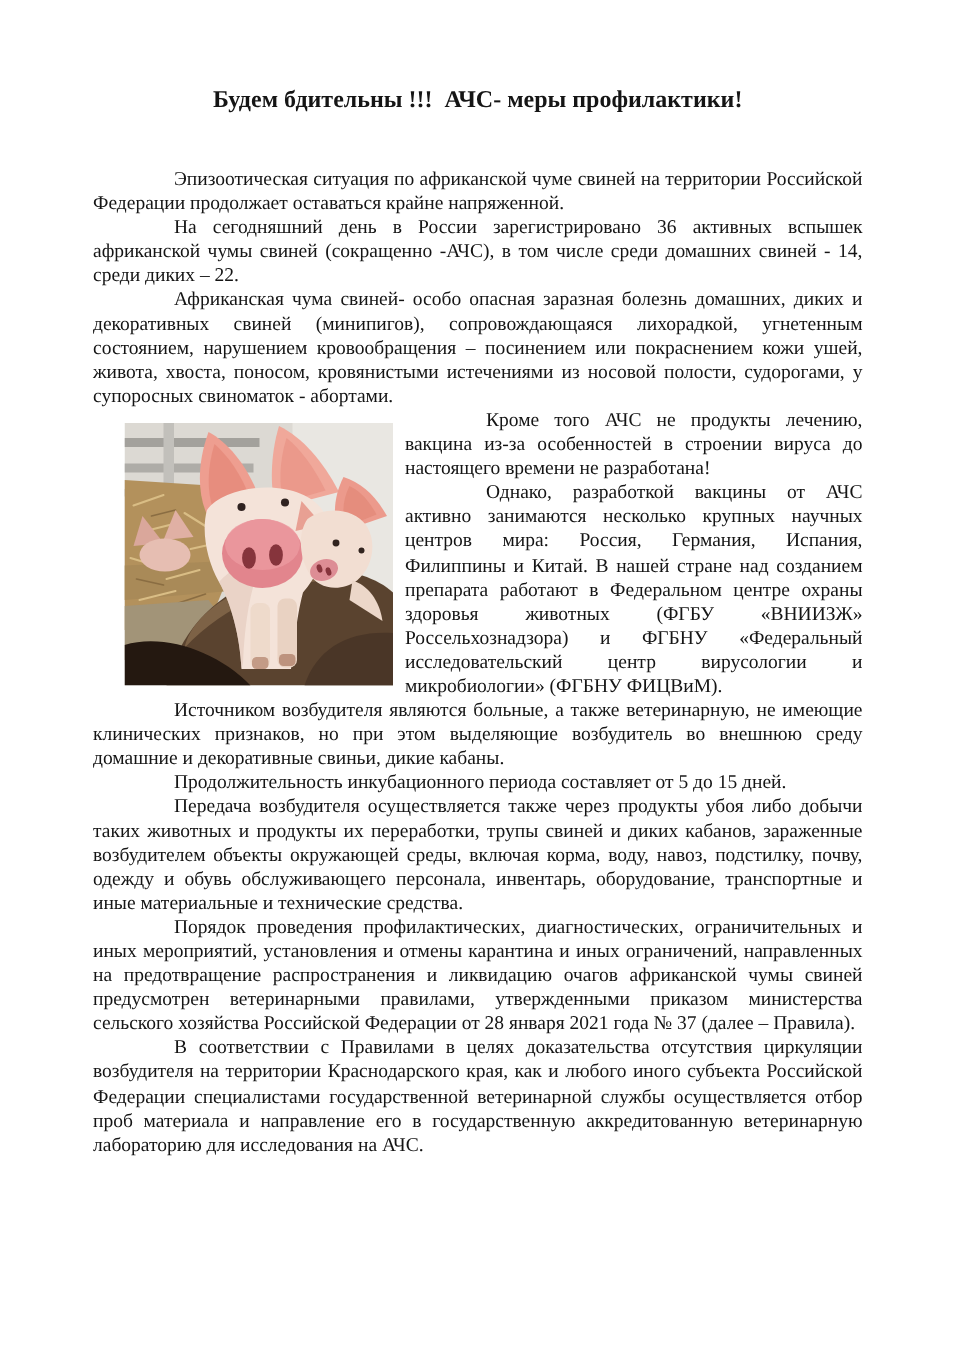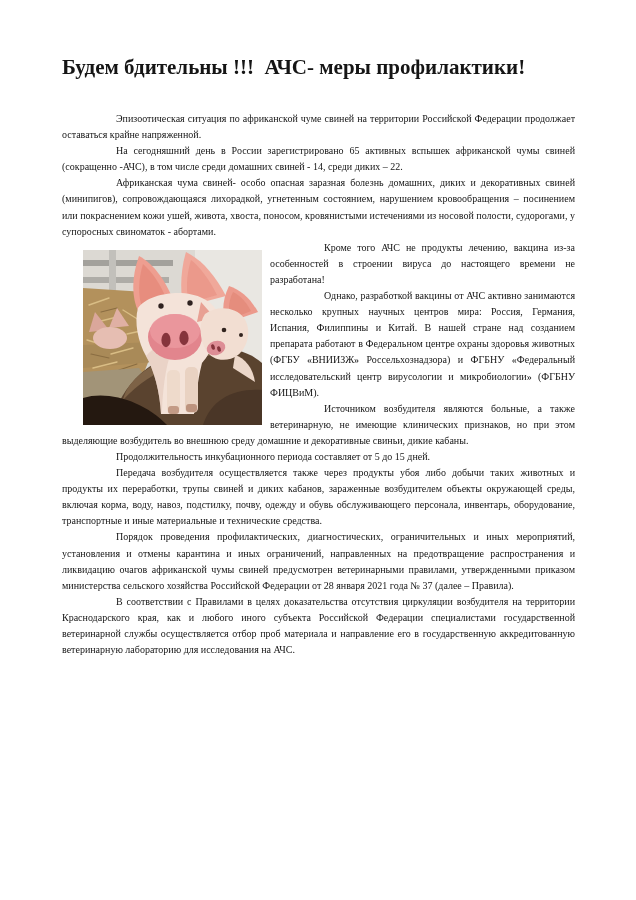--- a/index.html
+++ b/index.html
@@ -13,28 +13,29 @@
     height: 900px;
     box-sizing: border-box;
     background: #ffffff;
     padding: 57px 61px 0 62px;
     font-family: "Liberation Serif", "DejaVu Serif", serif;
     color: #151515;
     overflow: hidden;
   }
   .doc-title {
     margin: 0 0 34px 0;
-    font-size: 21px;
+    font-size: 16px;
     line-height: 20px;
     font-weight: bold;
+    text-align: center;
     white-space: pre-wrap;
   }
   .doc-body p {
     margin: 0;
-    font-size: 10px;
+    font-size: 13px;
     line-height: 16.1px;
     text-align: justify;
     text-indent: 54px;
   }
   figure.photo {
     float: left;
     width: 179px;
     height: 175px;
     margin: 10px 8px 2px 21px;
     padding: 0;
@@ -46,21 +47,21 @@
   }
 </style>
 </head>
 <body>
 
 <div class="page">
   <h1 class="doc-title">Будем бдительны !!!  АЧС- меры профилактики!</h1>
 
   <div class="doc-body">
     <p>Эпизоотическая ситуация по африканской чуме свиней на территории Российской Федерации продолжает оставаться крайне напряженной.</p>
-    <p>На сегодняшний день в России зарегистрировано 65 активных вспышек африканской чумы свиней (сокращенно -АЧС), в том числе среди домашних свиней - 14, среди диких – 22.</p>
+    <p>На сегодняшний день в России зарегистрировано 36 активных вспышек африканской чумы свиней (сокращенно -АЧС), в том числе среди домашних свиней - 14, среди диких – 22.</p>
     <p>Африканская чума свиней-  особо опасная заразная болезнь домашних, диких и декоративных свиней (минипигов), сопровождающаяся лихорадкой, угнетенным состоянием, нарушением кровообращения – посинением  или покраснением кожи ушей, живота, хвоста, поносом, кровянистыми истечениями из носовой полости, судорогами, у супоросных свиноматок - абортами.</p>
 
     <figure class="photo">
       <svg viewBox="0 0 179 175" xmlns="http://www.w3.org/2000/svg">
 
         <rect x="0" y="0" width="179" height="175" fill="#dcd9d3"></rect>
         <rect x="112" y="0" width="67" height="125" fill="#e9e7e2"></rect>
 
         <g>
           <rect x="0" y="10" width="90" height="6" fill="#a3a19c"></rect>

